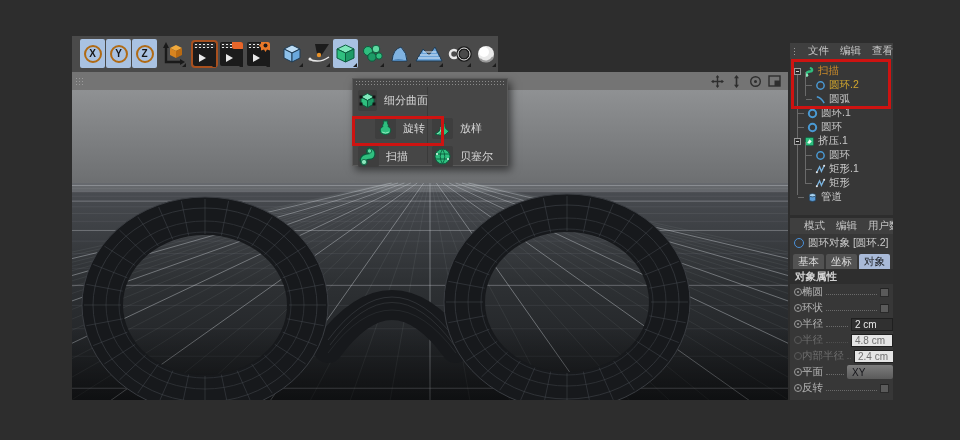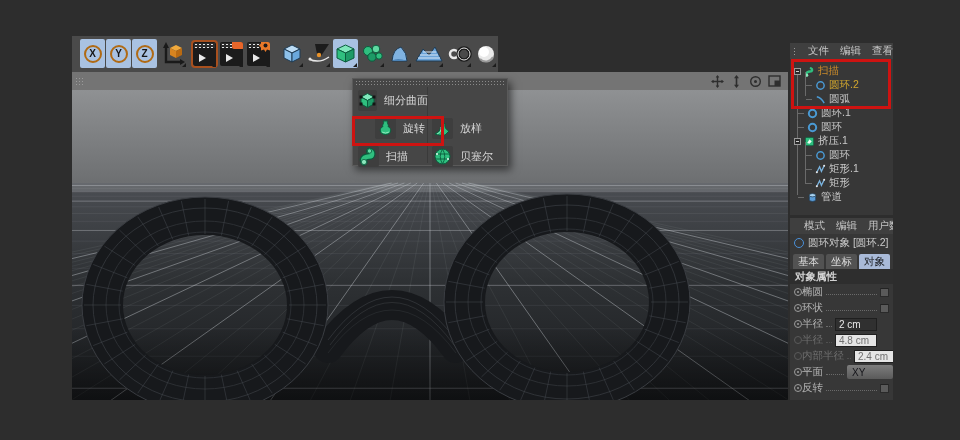--- a/index.html
+++ b/index.html
@@ -78,21 +78,21 @@
   #am-section { height:15px; background:#2e2e2e; font-size:10.5px; font-weight:bold; color:#d2d2d2;
     display:flex; align-items:center; padding-left:5px; }
   .prow { display:flex; align-items:center; height:16px; padding-left:4px; font-size:10.5px; }
   .kf { width:8px; height:8px; border:1.5px solid #9c9c9c; border-radius:50%; flex:none; position:relative; }
   .kf::after { content:""; position:absolute; left:1.5px; top:1.5px; width:2px; height:2px; border-radius:50%; background:#9c9c9c; }
   .prow .plbl { color:#b5b5b5; white-space:nowrap; }
   .leader { flex:1; border-bottom:1px dotted #6a6a6a; margin:0 3px 3px 3px; height:8px; min-width:4px; }
   .cb { width:9px; height:9px; background:#5a5a5a; border:1px solid #2a2a2a; border-top-color:#232323;
     border-radius:1px; flex:none; margin-right:4px; cursor:pointer; }
   .pin { width:42px; height:13px; background:#303030; border:1px solid #1f1f1f; color:#e8e8e8;
-    font-size:10px; padding:0 3px; flex:none; margin-right:16px; font-family:"Liberation Sans","DejaVu Sans",sans-serif; }
+    font-size:10px; padding:0 3px; flex:none; margin-right:0; font-family:"Liberation Sans","DejaVu Sans",sans-serif; }
   .pdrop { width:46px; height:14px; background:linear-gradient(#7d7d7d,#5a5a5a); color:#15151a;
     font-size:10px; display:flex; align-items:center; padding-left:5px; border-radius:2px; flex:none; cursor:pointer; }
   .prow.dim .plbl { color:#6e6e6e; }
   .prow.dim .leader { border-bottom-color:#4f4f4f; }
   .prow.dim .kf { border-color:#5a5a5a; }
   .prow.dim .kf::after { background:transparent; }
   .pin:disabled { color:#707070; background:#e5e5e5; }
 </style>
 </head>
 <body>

